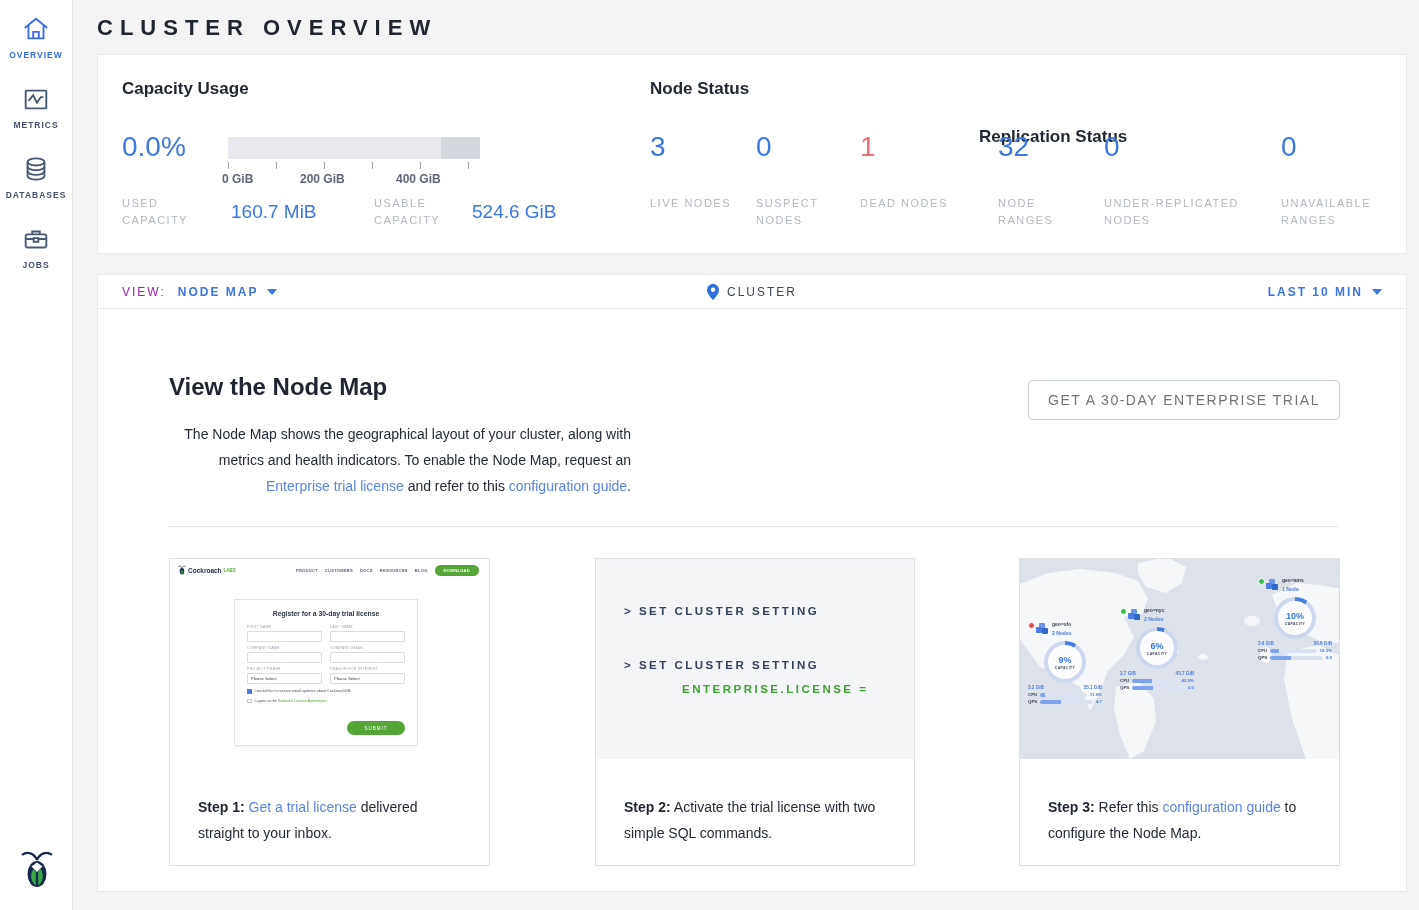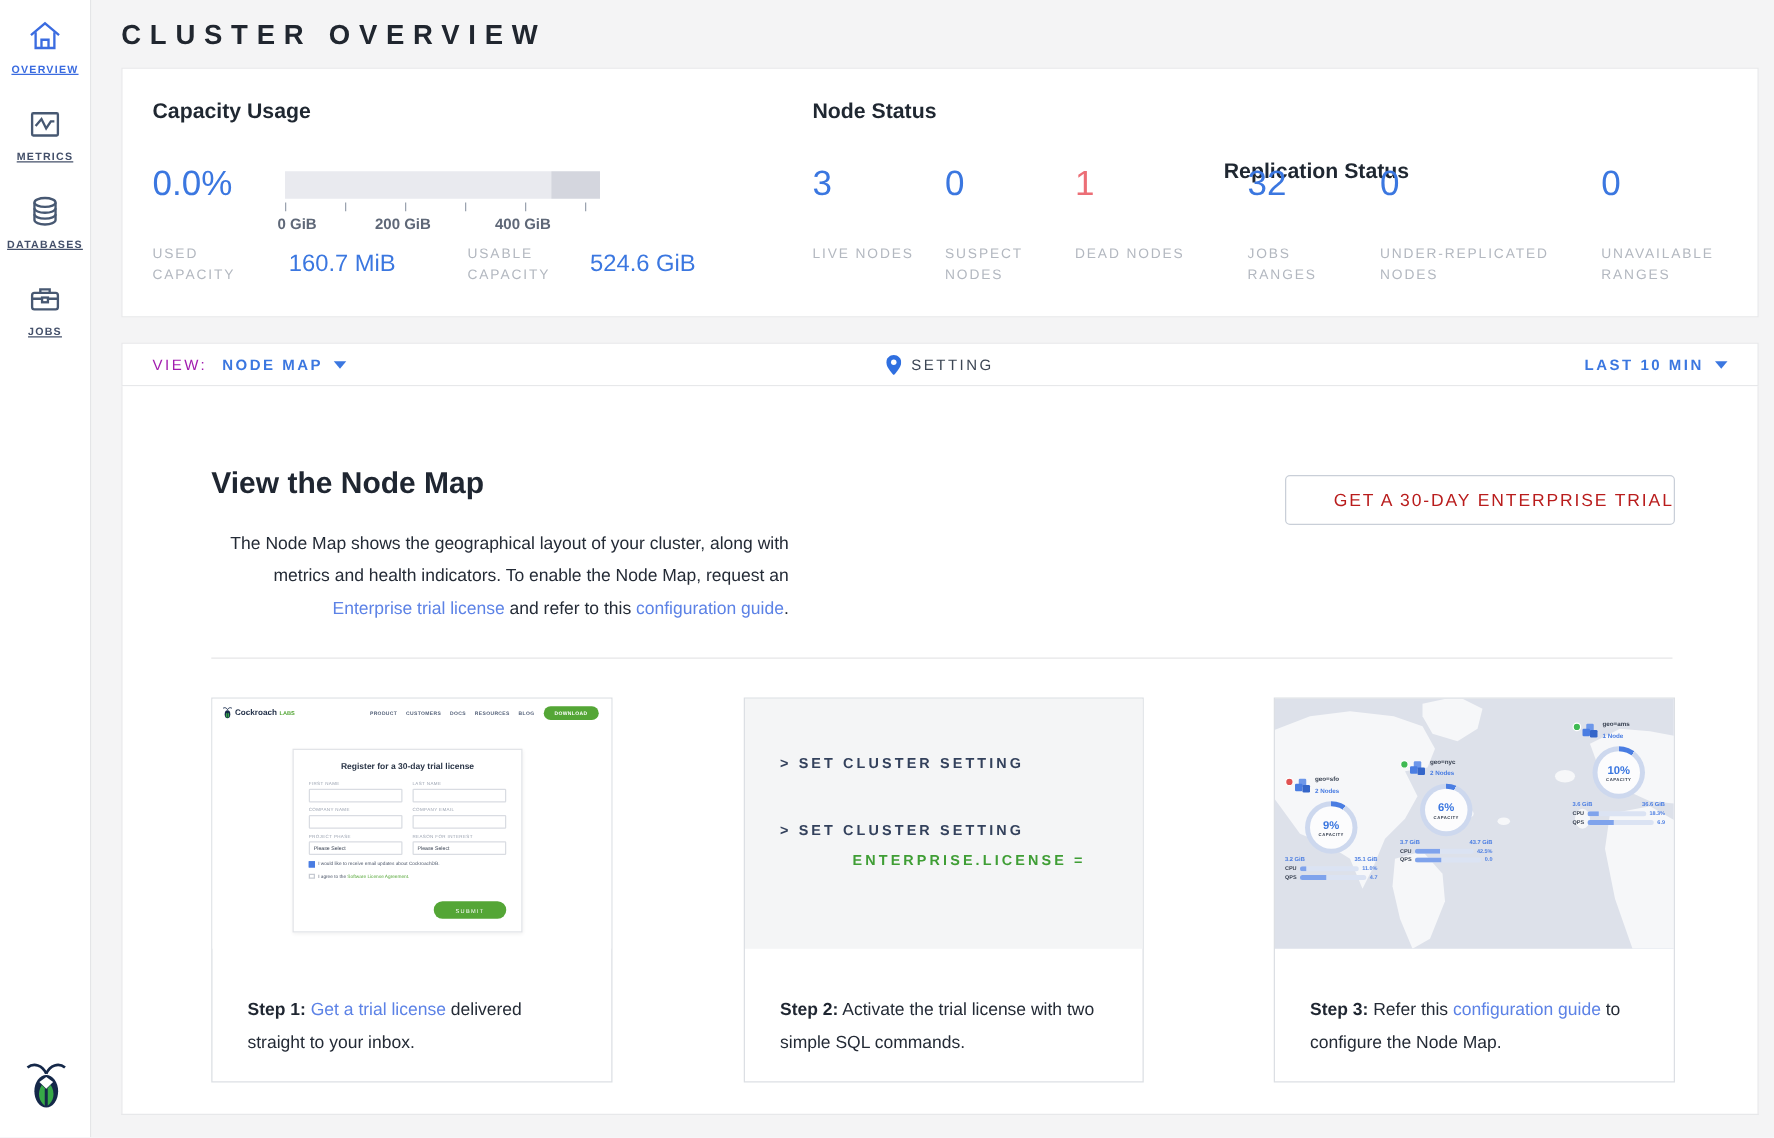--- a/index.html
+++ b/index.html
@@ -4,21 +4,21 @@
 <style>
   * { margin:0; padding:0; box-sizing:border-box; }
   html,body { background:#f4f4f5; font-family:"Liberation Sans", sans-serif; }
   .app { position:relative; width:1419px; height:910px; background:#f4f4f5; overflow:hidden; }
 
   
   .sidebar { position:absolute; left:0; top:0; width:73px; height:910px; background:#fff; border-right:1px solid #e4e5e7; z-index:5; }
   .nav-item { display:block; text-decoration:none; text-align:center; padding:14px 0 10px; cursor:pointer; }
   .nav-icon svg { width:30px; height:30px; display:block; margin:0 auto 6px; stroke:#475872; fill:none; stroke-width:2; }
   .nav-item.active .nav-icon svg { stroke:#3b6ce0; }
-  .nav-label { display:block; font-size:8.5px; font-weight:bold; letter-spacing:1px; color:#44506a;text-decoration:underline; }
+  .nav-label { display:block; font-size:8.5px; font-weight:bold; letter-spacing:1px; color:#44506a; }
   .nav-item.active .nav-label { color:#3b6ce0; }
   .logo { position:absolute; left:0; bottom:14px; width:73px; text-align:center; cursor:pointer; }
   .logo svg { width:34px; height:44px; }
 
   
   .content { position:absolute; left:73px; top:0; width:1346px; height:910px; }
   .page-title { padding:15px 0 13px 24px; font-size:22px; font-weight:600; letter-spacing:7px; color:#20262f; }
 
   
   .summary-card { position:relative; margin:0 12px 0 24px; height:200px; background:#fff; border:1px solid #e7e8ea; }
@@ -48,21 +48,21 @@
   .vb-center { position:absolute; left:0; right:0; display:flex; justify-content:center; align-items:center; pointer-events:none; }
   .vb-center svg { width:12px; height:16px; margin-right:8px; }
   .vb-cluster { color:#3c4654; letter-spacing:2px; font-weight:500; }
   .vb-right { margin-left:auto; margin-right:24px; display:flex; align-items:center; cursor:pointer; color:#3b77e0; font-weight:bold; }
 
   
   .main-panel { position:relative; margin:0 12px 0 24px; height:583px; background:#fff; border:1px solid #e7e8ea; border-top:none; }
   .nm-title { position:absolute; left:71px; top:64px; font-size:24px; font-weight:600; color:#1f2631; }
   .nm-intro { position:absolute; left:71px; top:112px; width:462px; font-size:14px; line-height:26px; color:#242b36;text-align:right; }
   .nm-intro a, .cap-link { color:#5c82e6; text-decoration:none; cursor:pointer; }
-  .trial-btn { position:absolute; left:930px; top:71px; width:312px; height:40px; background:#fff; border:1px solid #c9cfd8; border-radius:4px; font-family:"Liberation Sans",sans-serif; font-size:14px; letter-spacing:1.5px; color:#b91c1c; cursor:pointer;text-align:right; }
+  .trial-btn { position:absolute; left:930px; top:71px; width:312px; height:40px; background:#fff; border:1px solid #c9cfd8; border-radius:4px; font-family:"Liberation Sans",sans-serif; font-size:14px; letter-spacing:1.5px; color:#737373; cursor:pointer; }
   .divider { position:absolute; left:71px; right:68px; top:217px; border:none; border-top:1px solid #e6e6e8; }
 
   .step-card { position:absolute; top:249px; width:321px; height:308px; background:#fff; border:1px solid #dcdfe4; }
   .card-1 { left:71px; } .card-2 { left:497px; width:320px; } .card-3 { left:921px; }
   .card-caption { position:absolute; left:28px; right:22px; top:235px; font-size:14px; line-height:26px; color:#242b36; }
   .card-caption b { font-weight:bold; color:#1f2631; }
 
   
   .mini-site { position:relative; height:200px; overflow:hidden; background:#fff; }
   .ms-header { display:flex; align-items:center; padding:6px 10px 4px 8px; }
@@ -212,39 +212,39 @@
       <h3 class="sec-title t-node">Node Status</h3>
       <div class="big-num" style="left:552px">3</div>
       <div class="stat-label" style="left:552px">LIVE NODES</div>
       <div class="big-num" style="left:658px">0</div>
       <div class="stat-label" style="left:658px">SUSPECT NODES</div>
       <div class="big-num red" style="left:762px">1</div>
       <div class="stat-label" style="left:762px">DEAD NODES</div>
 
       <h3 class="sec-title t-repl">Replication Status</h3>
       <div class="big-num" style="left:900px">32</div>
-      <div class="stat-label" style="left:900px">JOBS RANGES</div>
+      <div class="stat-label" style="left:900px">NODE RANGES</div>
       <div class="big-num" style="left:1006px">0</div>
       <div class="stat-label wide" style="left:1006px">UNDER-REPLICATED NODES</div>
       <div class="big-num" style="left:1183px">0</div>
       <div class="stat-label" style="left:1183px">UNAVAILABLE RANGES</div>
     </section>
 
     <section class="view-bar">
       <div class="vb-left">
         <span class="vb-label">VIEW:</span>
         <span class="vb-value">NODE MAP</span>
         <span class="caret"></span>
       </div>
       <div class="vb-center">
         <svg viewBox="0 0 12 16">
             <path d="M6 0 C2.7 0 0 2.6 0 5.9 C0 10.2 6 16 6 16 C6 16 12 10.2 12 5.9 C12 2.6 9.3 0 6 0 Z" fill="#2f6fe0"></path>
             <circle cx="6" cy="5.8" r="2.2" fill="#ffffff"></circle>
           </svg>
-        <span class="vb-cluster">SETTING</span>
+        <span class="vb-cluster">CLUSTER</span>
       </div>
       <div class="vb-right">
         <span>LAST 10 MIN</span>
         <span class="caret"></span>
       </div>
     </section>
 
     <section class="main-panel">
       <h2 class="nm-title">View the Node Map</h2>
       <p class="nm-intro">

